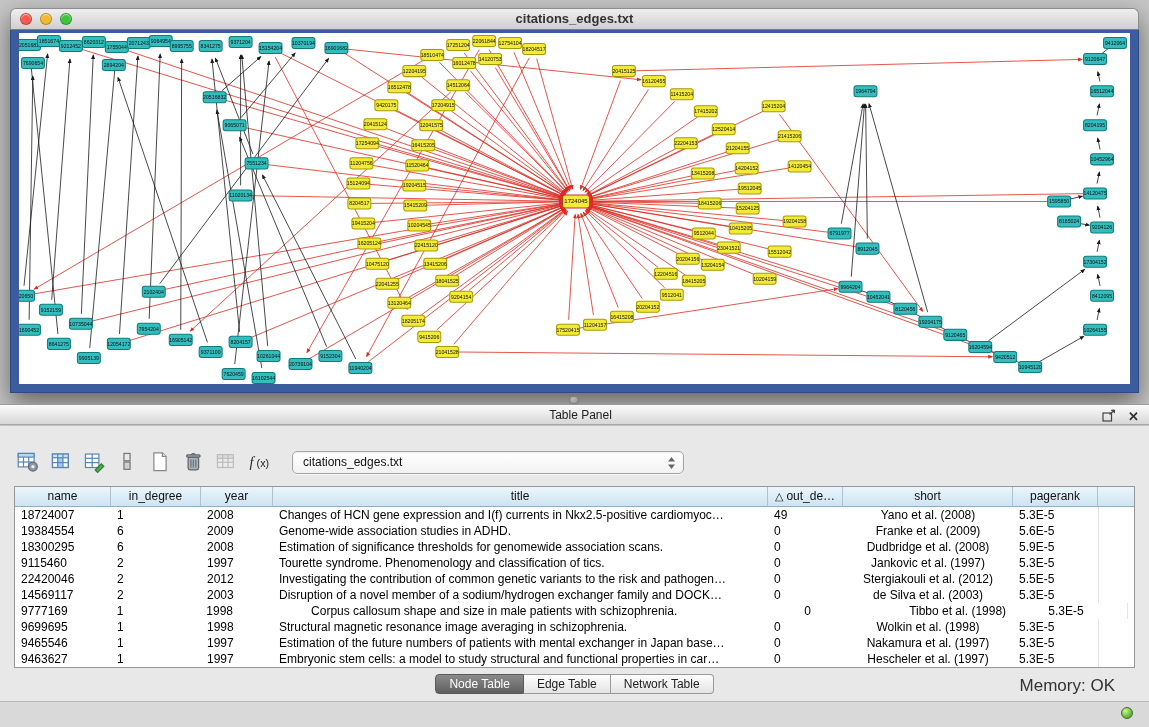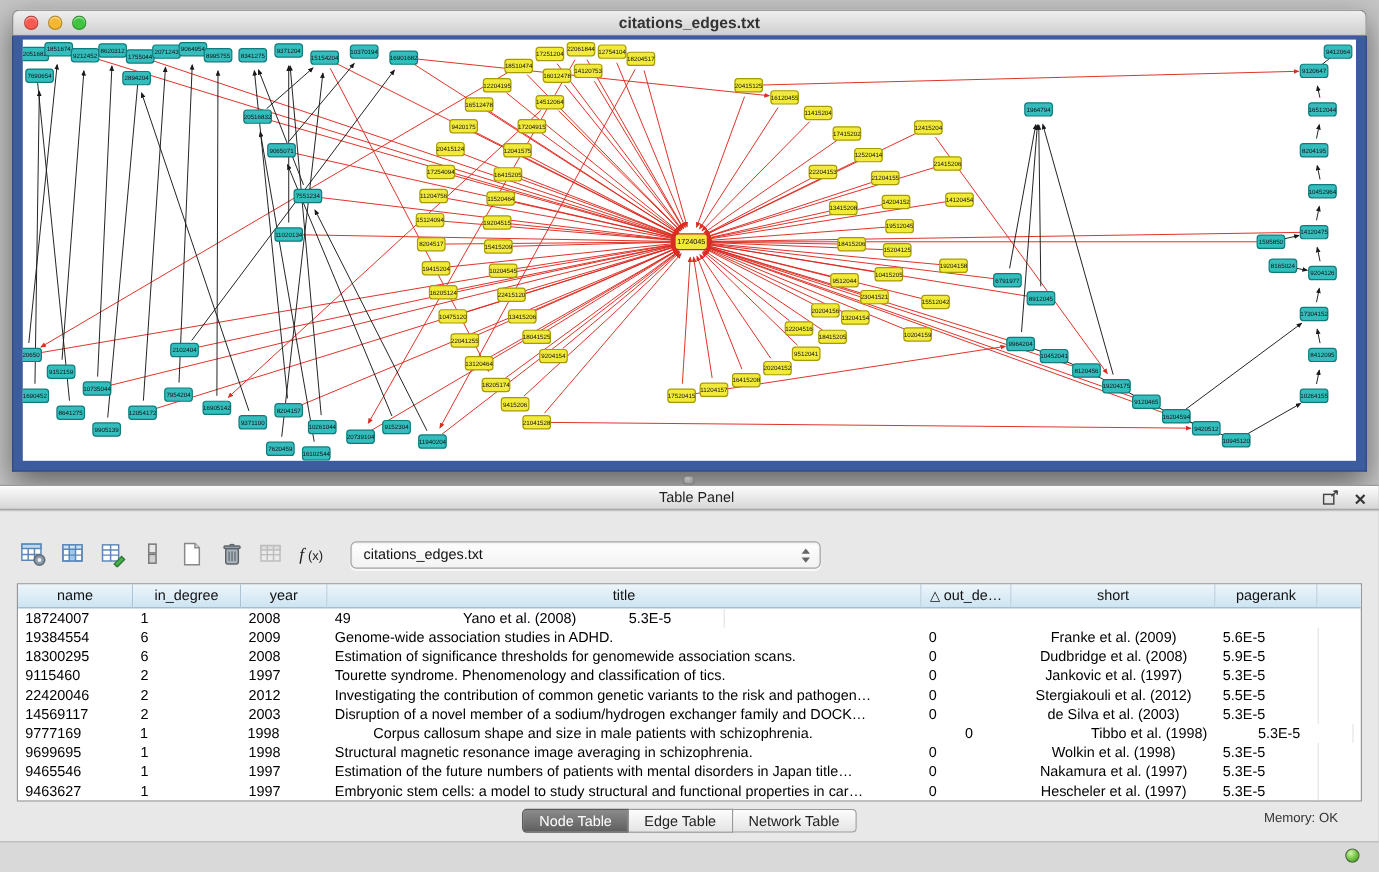--- a/index.html
+++ b/index.html
@@ -97,21 +97,21 @@
     border:1px solid #9a9a9a;border-left:none;
     background:linear-gradient(#fdfdfd,#e4e4e4);color:#222;
   }
   .tab:first-child{border-left:1px solid #9a9a9a;border-radius:4px 0 0 4px;}
   .tab:last-child{border-radius:0 4px 4px 0;}
   .tab.selected{
     background:linear-gradient(#8b8b8b,#5f5f5f);color:#fff;border-color:#5a5a5a;
   }
 
   
-  .memory-label{position:absolute;right:34px;top:676px;font-size:11px;color:#333;}
+  .memory-label{position:absolute;right:34px;top:676px;font-size:17px;color:#333;}
   .memory-dot{
     position:absolute;right:16px;top:707px;width:12px;height:12px;border-radius:50%;
     background:radial-gradient(circle at 35% 30%, #d2f3a6,#6cc23c 55%,#3d8f1e);
     border:1px solid #4a6a3a;box-sizing:border-box;
   }
 </style>
 </head>
 <body>
 
 <div class="app-window">
@@ -894,20 +894,21 @@
       <div class="th" style="width: 75px;"><span class="sort">△</span><span>out_de…</span></div>
       <div class="th" style="width: 170px;"><span>short</span></div>
       <div class="th" style="width: 85px;"><span>pagerank</span></div>
       <div class="th" style="flex: 1 1 0%; border-right: none;"></div>
     </div>
   <div id="tbody">
       <div class="tr">
         <div class="td" style="width: 96px;">18724007</div>
         <div class="td" style="width: 90px;">1</div>
         <div class="td" style="width: 72px;">2008</div>
+        <div class="td" style="width: 495px;">Changes of HCN gene expression and I(f) currents in Nkx2.5-positive cardiomyoc…</div>
         <div class="td" style="width: 75px;">49</div>
         <div class="td center" style="width: 170px;">Yano et al. (2008)</div>
         <div class="td" style="width: 85px;">5.3E-5</div>
         <div class="td td-filler" style="flex: 1 1 0%;"></div>
       </div>
       <div class="tr">
         <div class="td" style="width: 96px;">19384554</div>
         <div class="td" style="width: 90px;">6</div>
         <div class="td" style="width: 72px;">2009</div>
         <div class="td" style="width: 495px;">Genome-wide association studies in ADHD.</div>
@@ -973,21 +974,21 @@
         <div class="td" style="width: 495px;">Structural magnetic resonance image averaging in schizophrenia.</div>
         <div class="td" style="width: 75px;">0</div>
         <div class="td center" style="width: 170px;">Wolkin et al. (1998)</div>
         <div class="td" style="width: 85px;">5.3E-5</div>
         <div class="td td-filler" style="flex: 1 1 0%;"></div>
       </div>
       <div class="tr">
         <div class="td" style="width: 96px;">9465546</div>
         <div class="td" style="width: 90px;">1</div>
         <div class="td" style="width: 72px;">1997</div>
-        <div class="td" style="width: 495px;">Estimation of the future numbers of patients with mental disorders in Japan title…</div>
+        <div class="td" style="width: 495px;">Estimation of the future numbers of patients with mental exchanger in Japan base…</div>
         <div class="td" style="width: 75px;">0</div>
         <div class="td center" style="width: 170px;">Nakamura et al. (1997)</div>
         <div class="td" style="width: 85px;">5.3E-5</div>
         <div class="td td-filler" style="flex: 1 1 0%;"></div>
       </div>
       <div class="tr">
         <div class="td" style="width: 96px;">9463627</div>
         <div class="td" style="width: 90px;">1</div>
         <div class="td" style="width: 72px;">1997</div>
         <div class="td" style="width: 495px;">Embryonic stem cells: a model to study structural and functional properties in car…</div>

